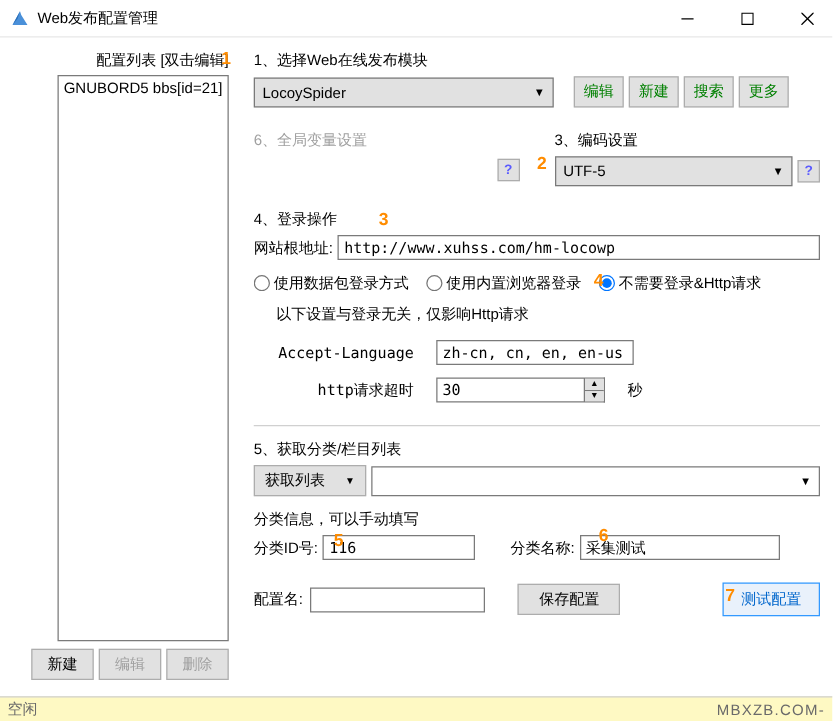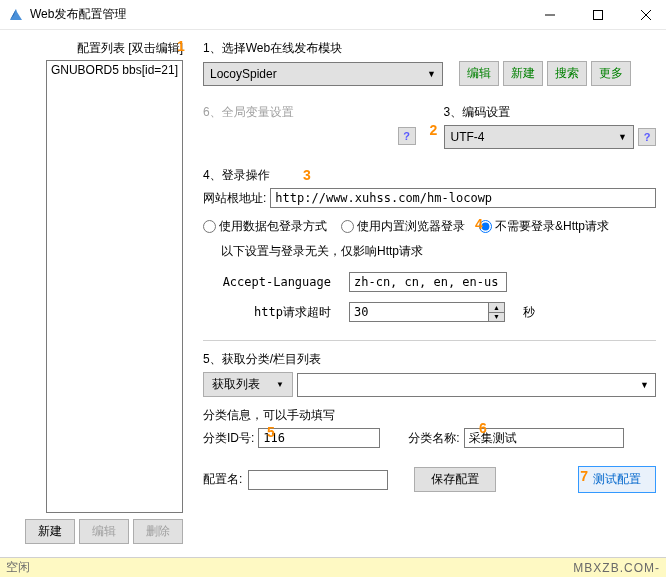--- a/index.html
+++ b/index.html
@@ -27,21 +27,21 @@
 .textin { border: 1px solid #7a7a7a; padding: 2px 4px; height: 20px; font-family: SimSun, monospace; background: #fff; }
 .badge { position: absolute; color: #ff8c00; font-weight: bold; font-size: 14px; font-family: Arial, sans-serif; }
 .radio-row { display: flex; align-items: center; gap: 14px; }
 .radio-row label { display: flex; align-items: center; gap: 3px; }
 .radio-row input { margin: 0; }
 .http-box { margin-top: 8px; margin-left: 18px; }
 .http-box .hint { margin-bottom: 12px; }
 .http-row { display: flex; align-items: center; gap: 18px; margin-bottom: 10px; }
 .http-row .lbl { width: 110px; text-align: right; font-family: SimSun, monospace; }
 .spinner { display: flex; }
-.spinner .num { border: 1px solid #7a7a7a; width: 140px; height: 20px; padding: 2px 4px; font-family: SimSun, monospace; display: flex; align-items: center; }
+.spinner .num { border: 1px solid #7a7a7a; width: 119px; height: 20px; padding: 2px 4px; font-family: SimSun, monospace; display: flex; align-items: center; }
 .spinner .arrows { display: flex; flex-direction: column; border: 1px solid #7a7a7a; border-left: none; width: 16px; }
 .spinner .arrows div { flex: 1; display: flex; align-items: center; justify-content: center; font-size: 7px; background: #e1e1e1; cursor: pointer; }
 .spinner .arrows div:first-child { border-bottom: 1px solid #7a7a7a; }
 .hr { border-top: 1px solid #d0d0d0; margin: 12px 0 10px 0; }
 .btn-green { color: #008000; background: #e1e1e1; border: 1px solid #adadad; padding: 3px 7px; cursor: pointer; }
 .btn-blue { color: #0066cc; background: #e9f1fb; border: 1px solid #3399ff; padding: 4px 14px; cursor: pointer; }
 .bottom-row { display: flex; align-items: center; gap: 6px; margin-top: 10px; }
 .statusbar { position: absolute; bottom: 0; left: 0; right: 0; height: 20px; background: #fef9c3; border-top: 1px solid #d0d0d0; display: flex; align-items: center; justify-content: space-between; padding: 0 6px; color: #6a6a6a; font-size: 11px; }
 .help-icon { width: 18px; height: 18px; display: flex; align-items: center; justify-content: center; border: 1px solid #adadad; background: #e1e1e1; cursor: pointer; font-size: 11px; }
 .help-icon::before { content: "?"; color: #5a5aff; font-weight: bold; }
@@ -115,21 +115,21 @@
         <div class="row" style="justify-content:flex-end;margin-top:6px">
           <div class="help-icon"></div>
         </div>
       </div>
       <div style="width:20px"></div>
       <div style="flex:1;position:relative">
         <span class="badge" style="top:18px;left:-14px">2</span>
         <div class="sec-title">3、编码设置</div>
         <div class="row" style="margin-top:4px">
           <div class="combo" style="flex:1">
-            <span>UTF-4</span>
+            <span>UTF-5</span>
               <span class="arrow">▼</span>
           </div>
           <div class="help-icon"></div>
         </div>
       </div>
     </div>
 
     <div class="section" style="position:relative">
       <div class="sec-title">4、登录操作</div>
       <span class="badge" style="top:0px;left:100px">3</span>

